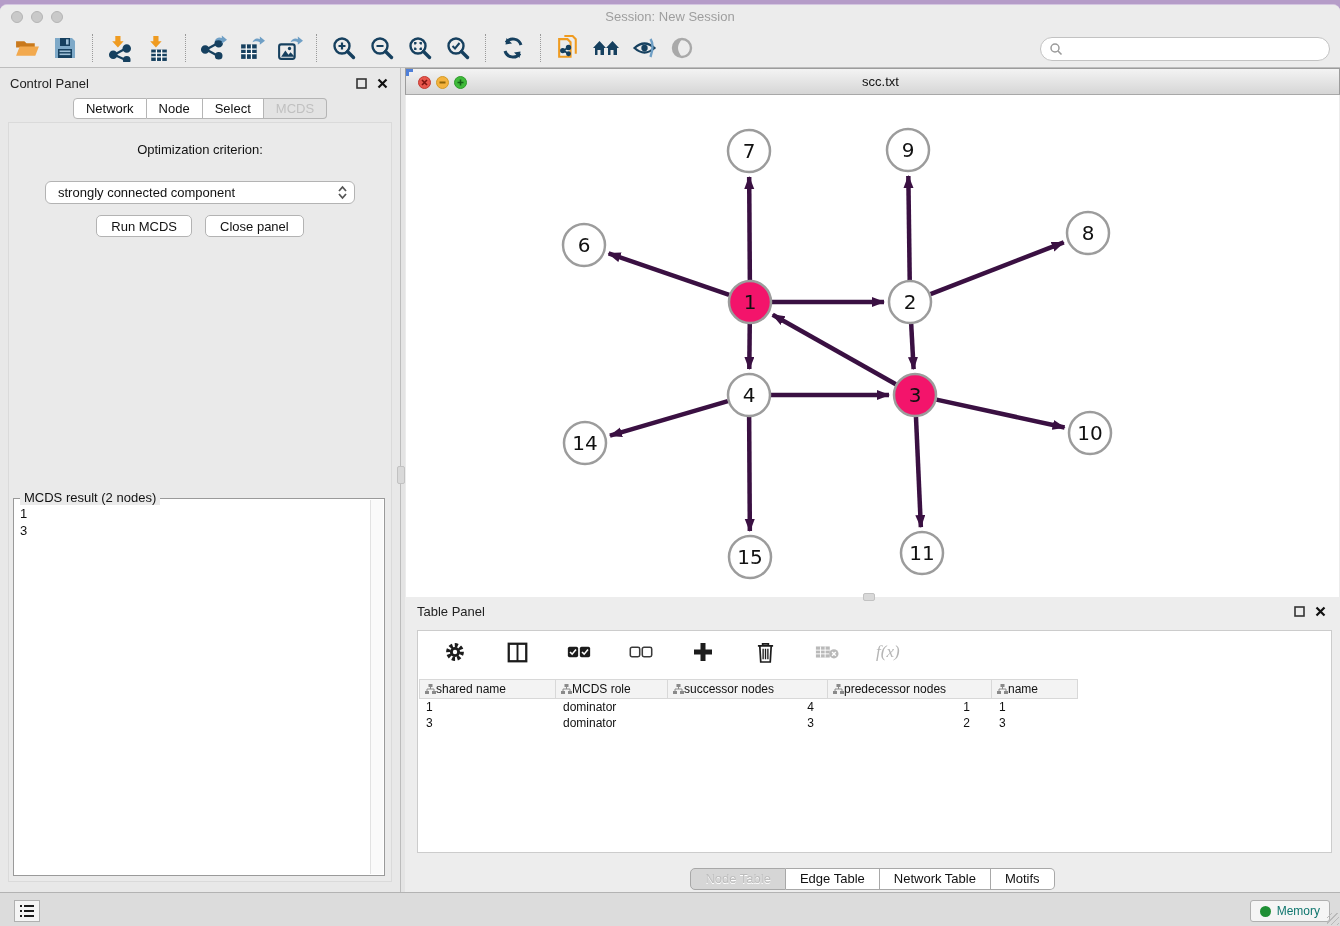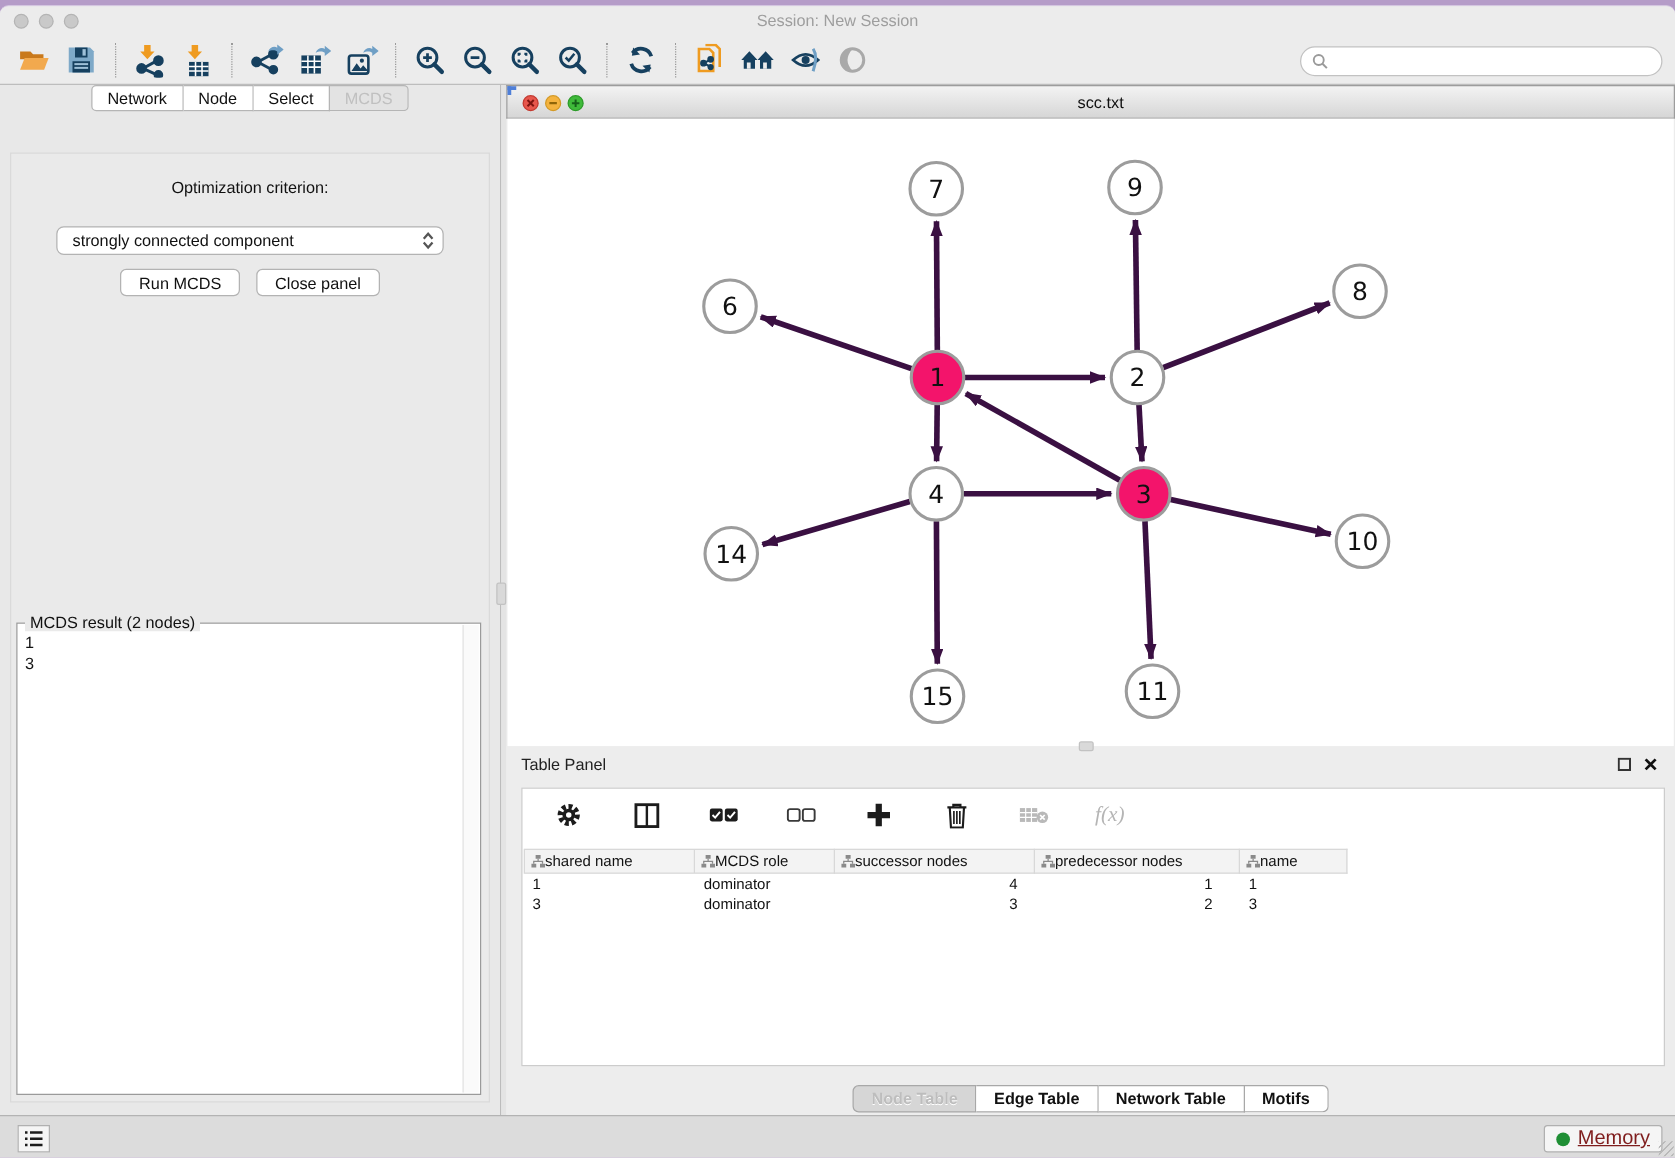--- a/index.html
+++ b/index.html
@@ -63,29 +63,29 @@
   .tp-tools { height:42px; display:flex; align-items:center; padding-left:6px; }
   .tp-tbtn { width:34px; height:34px; display:flex; align-items:center; justify-content:center; margin:0 14px; }
   .grid { position:absolute; left:1px; right:0; top:48px; }
   .grow { display:flex; }
   .gcell { font-size:12px; color:#111; overflow:hidden; white-space:nowrap; }
   .ghead .gcell { background:#f3f3f3; border:1px solid #d8d8d8; border-left:none; height:20px; display:flex; align-items:center; }
   .ghead .gcell:first-child { border-left:1px solid #d8d8d8; }
   .ghead .htxt { flex:1; text-align:left; }
   .gbody .gcell { height:16px; line-height:16px; }
   .tp-tabs { position:absolute; left:0; right:0; top:271px; display:flex; justify-content:center; }
-  .tp-tab { height:22px; line-height:20px; padding:0 14px; font-size:13px; font-weight:bold; background:#fff; border:1px solid #a8a8a8; border-left:none; color:#111; }
+  .tp-tab { height:22px; line-height:20px; padding:0 14px; font-size:13px; font-weight:normal; background:#fff; border:1px solid #a8a8a8; border-left:none; color:#111; }
   .tp-tab:first-child { border-left:1px solid #a8a8a8; border-radius:5px 0 0 5px; }
   .tp-tab:last-child { border-radius:0 5px 5px 0; }
   .tp-tab.sel { background:#d6d6d6; color:#bdbdbd; text-shadow:0 1px 0 #fff; }
 
   
   .statusbar { position:absolute; left:0; right:0; bottom:0; height:34px; background:#dcdcdc; border-top:1px solid #b3b3b3; }
   .sb-btn { position:absolute; left:14px; top:7px; width:26px; height:22px; background:#f5f5f5; border:1px solid #b0b0b0; display:flex; align-items:center; justify-content:center; }
-  .mem-btn { position:absolute; right:10px; top:7px; height:22px; background:#f5f5f5; border:1px solid #b0b0b0; border-radius:3px; display:flex; align-items:center; padding:0 9px; font-size:16px; color:#7f1d1d;text-decoration:underline; }
+  .mem-btn { position:absolute; right:10px; top:7px; height:22px; background:#f5f5f5; border:1px solid #b0b0b0; border-radius:3px; display:flex; align-items:center; padding:0 9px; font-size:12px; color:#0f766e; }
   .mem-dot { width:11px; height:11px; border-radius:50%; background:#1f8f35; margin-right:6px; }
   .rgrip { position:absolute; right:1px; bottom:1px; width:12px; height:12px;
     background:repeating-linear-gradient(135deg, transparent 0 3px, #b9b9b9 3px 4px); }
 
   svg { display:block; }
 </style>
 </head>
 <body>
 
 <div class="appwin">
@@ -253,20 +253,34 @@
         <circle cx="6" cy="6" r="4" fill="none" stroke="#9a9a9a" stroke-width="1.5"></circle>
         <line x1="9" y1="9" x2="12.5" y2="12.5" stroke="#9a9a9a" stroke-width="1.6"></line>
       </svg>
       <input placeholder="" style="">
     </div>
   </div>
 
   <div class="content">
 
     <div class="ctrl">
+      <div class="panel-head">
+        <span>Control Panel</span>
+        <span class="sp"></span>
+        <span class="mini-btn">
+          <svg width="11" height="11" viewBox="0 0 11 11">
+              <rect x="1" y="1" width="9" height="9" fill="none" stroke="#333" stroke-width="1.6"></rect>
+            </svg>
+        </span>
+        <span class="mini-btn">
+          <svg width="11" height="11" viewBox="0 0 11 11">
+              <path d="M1.5 1.5 L9.5 9.5 M9.5 1.5 L1.5 9.5" stroke="#111" stroke-width="2.2"></path>
+            </svg>
+        </span>
+      </div>
       <div class="cp-tabs" id="cp-tabs">
           <div class="cp-tab">Network</div>
           <div class="cp-tab">Node</div>
           <div class="cp-tab">Select</div>
           <div class="cp-tab sel">MCDS</div>
         </div>
       <div class="cp-inner">
         <div class="opt-label">Optimization criterion:</div>
         <div class="mac-select">
           <span class="lbl">strongly connected component</span>

